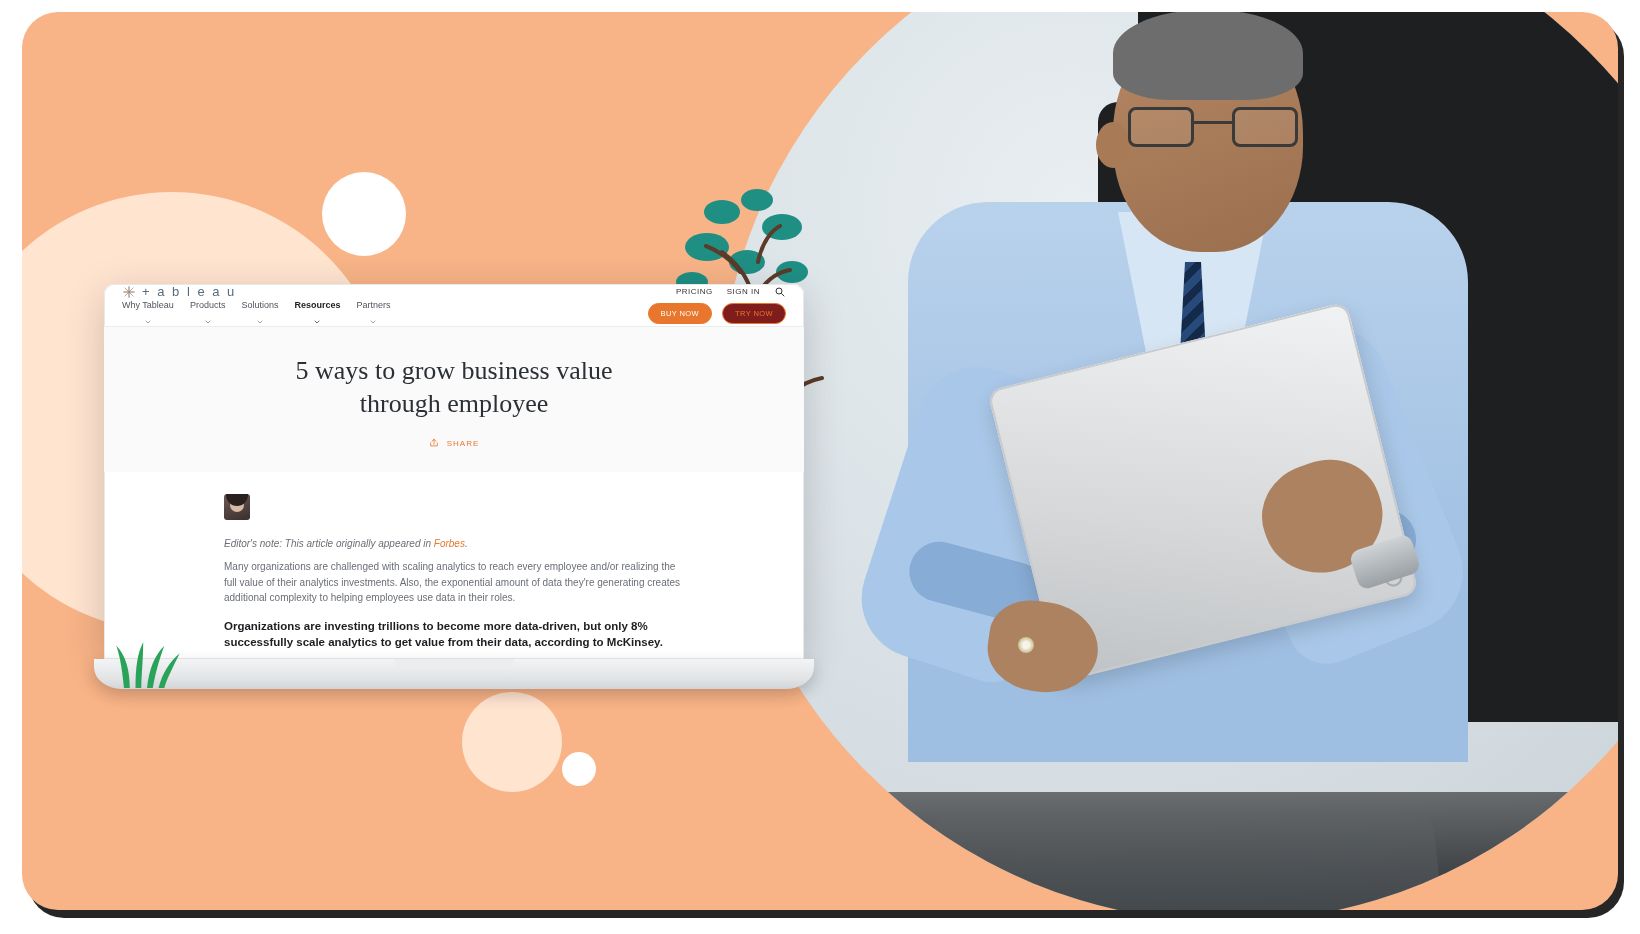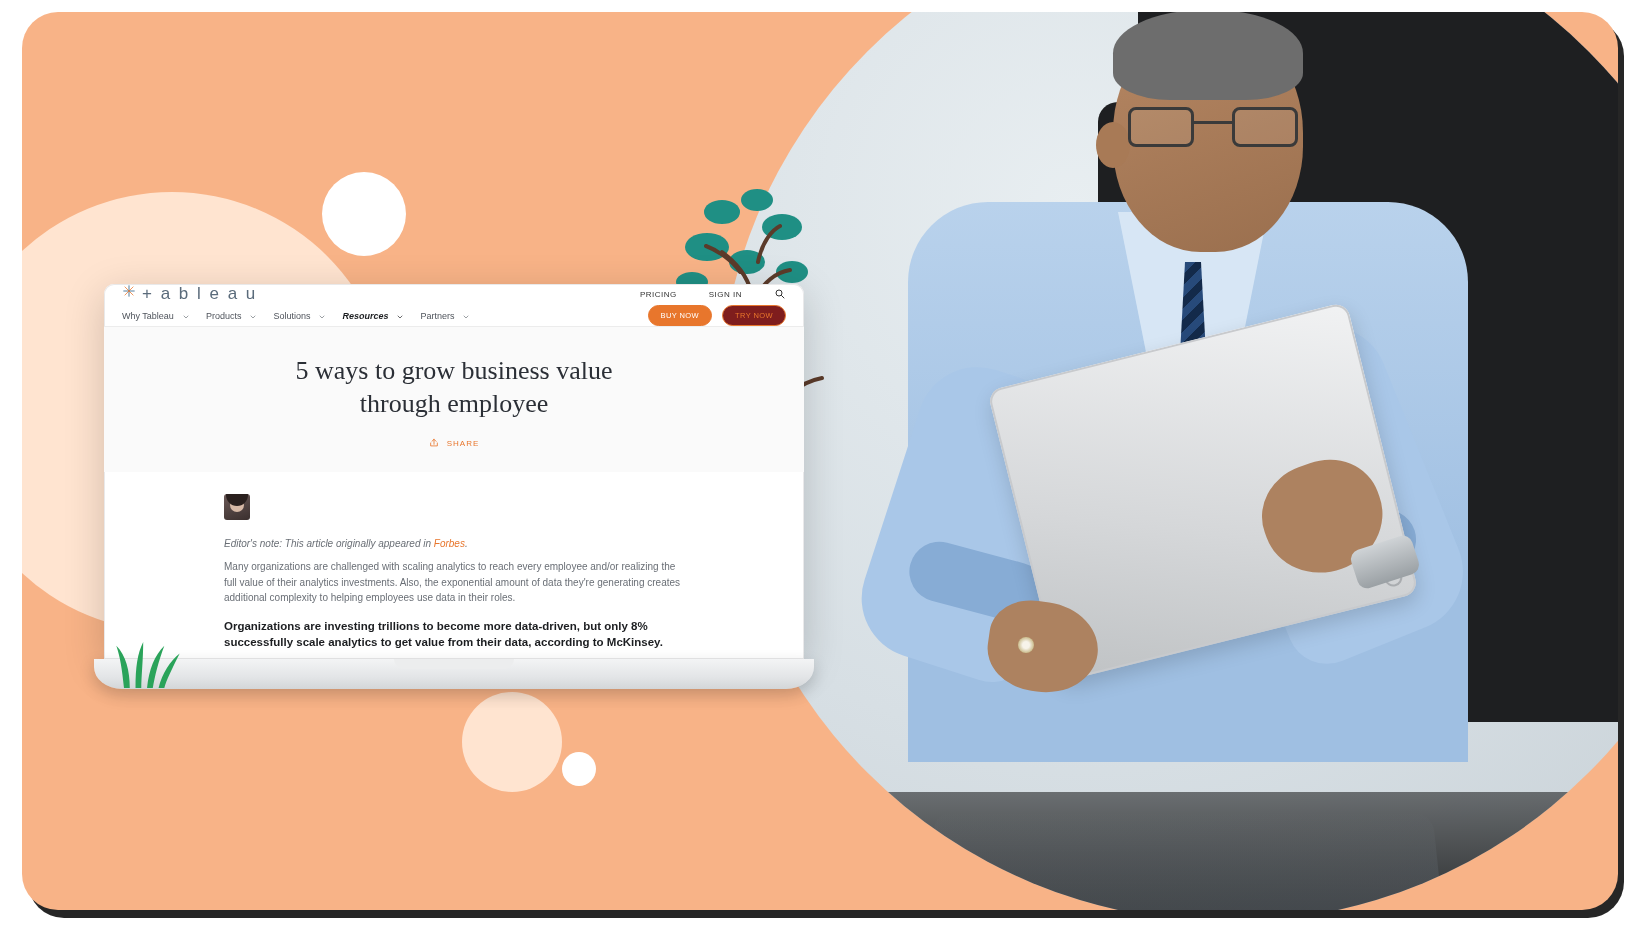--- a/index.html
+++ b/index.html
@@ -112,30 +112,30 @@
     border-radius: 0 0 28px 28px / 0 0 22px 22px;
     box-shadow: 0 6px 16px rgba(0,0,0,0.18);
   }
   .notch { position:absolute; left:50%; transform:translateX(-50%); top:0; width:120px; height:10px;
            background:#ecedee; border-radius:0 0 10px 10px; }
 
   
   .page { position:absolute; inset:0; display:flex; flex-direction:column; }
   .topbar { height:28px; display:flex; align-items:center; justify-content:space-between;
             padding: 0 18px; font-size:9px; color:#4b4e55; border-bottom:1px solid transparent; }
-  .brand { display:flex; align-items:flex-start; gap:6px; font-size:17px; letter-spacing:2px; color:#5a6b7b;}
+  .brand { display:flex; align-items:flex-end; gap:6px; font-size:13px; letter-spacing:2px; color:#5a6b7b;}
   .brand .mark { width:14px; height:14px; display:inline-block; }
-  .toplinks { display:flex; align-items:center; gap:32px; font-size:8px; letter-spacing:.5px; color:#333; }
+  .toplinks { display:flex; align-items:center; gap:14px; font-size:8px; letter-spacing:.5px; color:#333; }
   .search-ic { width:12px; height:12px; }
 
   .navrow { height:30px; display:flex; align-items:center; justify-content:space-between;
             padding:0 18px; border-bottom:1px solid #ececec; }
   .navlinks { display:flex; gap:16px; font-size:9px; color:#4f545c; }
-  .navlinks .item { display:flex; align-items:flex-end; gap:8px; cursor:pointer; }
-  .navlinks .item.active { font-weight:700; color:#1c1e21;font-style:italic; }
+  .navlinks .item { display:flex; align-items:center; gap:8px; cursor:pointer;flex-direction:column; }
+  .navlinks .item.active { font-weight:700; color:#1c1e21; }
   .chev { width:8px; height:8px; }
   .cta { display:flex; gap:10px; }
   .btn { font-size:7.5px; letter-spacing:.4px; padding:5px 12px; border-radius:14px; border:1px solid #e8762c; cursor:pointer; }
   .btn.primary { background:#e8762c; color:#fff; }
   .btn.ghost { background:#7f1d1d; color:#e8762c; }
 
   .hero { background:#fafafa; text-align:center; padding:28px 40px 20px; }
   .hero h1 { font-family: Georgia, "Times New Roman", serif; font-weight:400; color:#2b2f36;
              font-size:26px; line-height:1.25; }
   .share { margin-top:18px; display:inline-flex; align-items:center; gap:8px;

